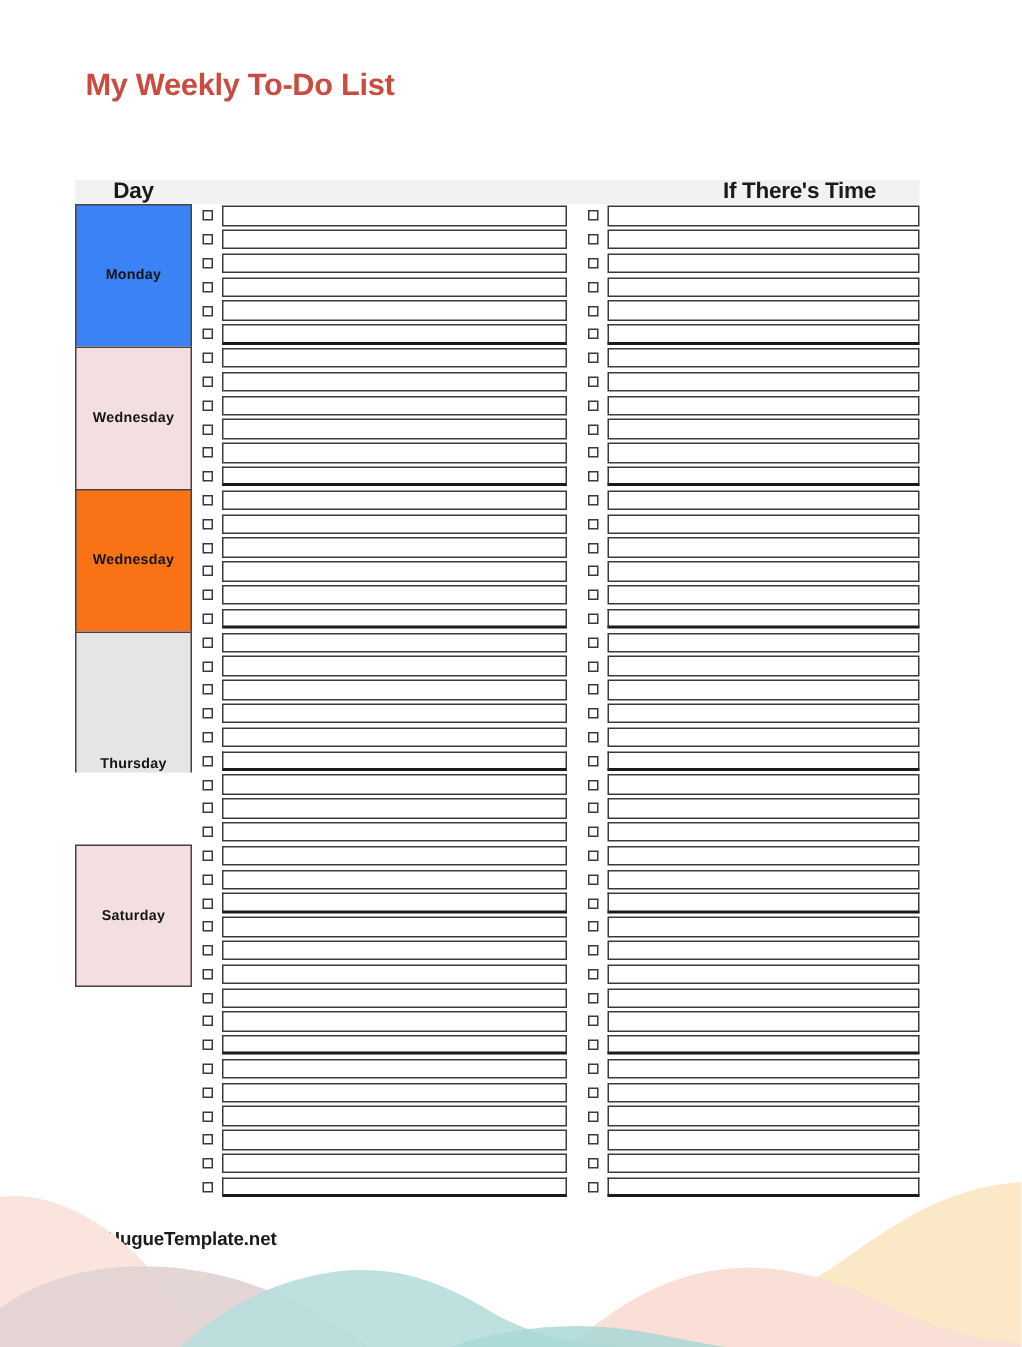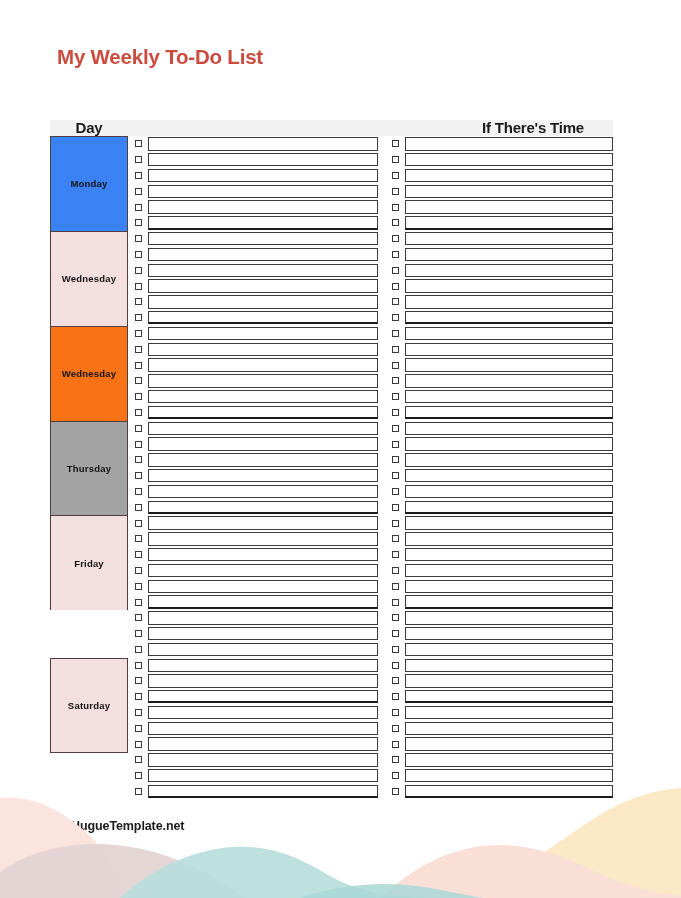--- a/index.html
+++ b/index.html
@@ -125,25 +125,22 @@
       <div class="day-col" id="day-col">
           <div class="day-cell" style="height: 94.8571px; background: #3b82f6; border-color: rgb(77, 64, 64);">
             <span class="day-label">Monday</span>
           </div>
           <div class="day-cell" style="height: 94.8571px; background: rgb(243, 223, 223); border-color: rgb(77, 64, 64);">
             <span class="day-label">Wednesday</span>
           </div>
           <div class="day-cell" style="height: 94.8571px; background: #f97316; border-color: rgb(77, 64, 64);">
             <span class="day-label">Wednesday</span>
           </div>
-          <div class="day-cell" style="height: 94.8571px; background: #a3a3a3; border-color: rgb(77, 64, 64);">
+          <div class="day-cell" style="height: 94.8571px; background: #e5e5e5; border-color: rgb(77, 64, 64); align-items: flex-end;">
             <span class="day-label">Thursday</span>
-          </div>
-          <div class="day-cell" style="height: 94.8571px; background: rgb(243, 223, 223); border-color: rgb(77, 64, 64);">
-            <span class="day-label">Friday</span>
           </div>
           <div class="day-cell" style="height: 94.8571px; background: rgb(243, 223, 223); border-color: rgb(77, 64, 64); margin-top: 48px;">
             <span class="day-label">Saturday</span>
           </div>
         </div>
       <div class="rows" id="rows">
           <div class="row" style="height: 15.8095px;">
             <span class="cbx cbx-a"></span>
             <span class="line line-pri"></span>
             <span class="cbx cbx-b"></span>

